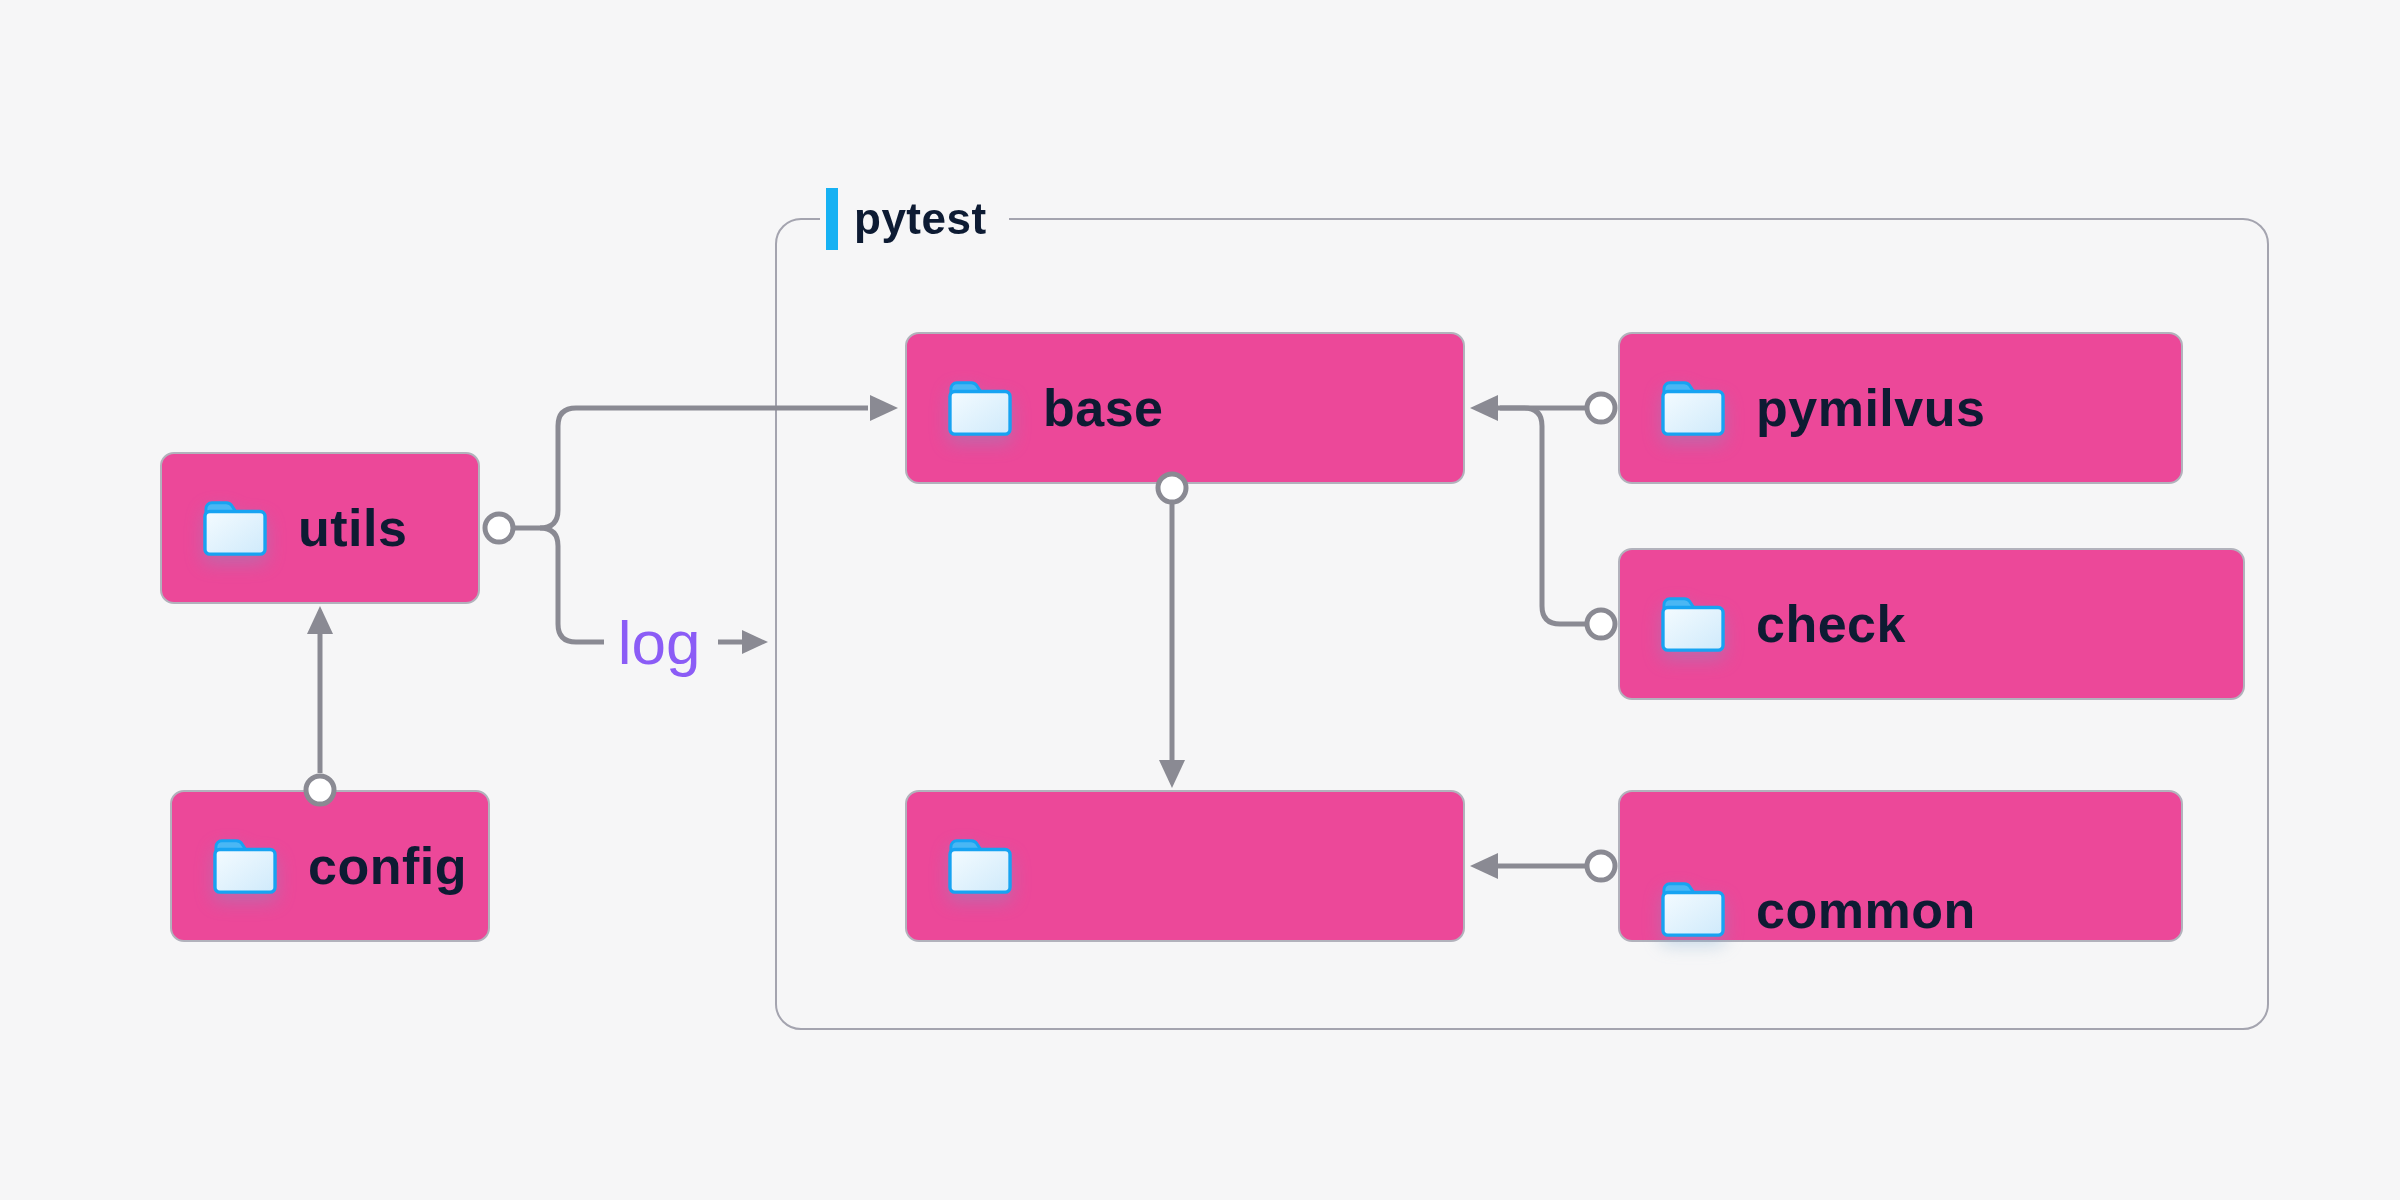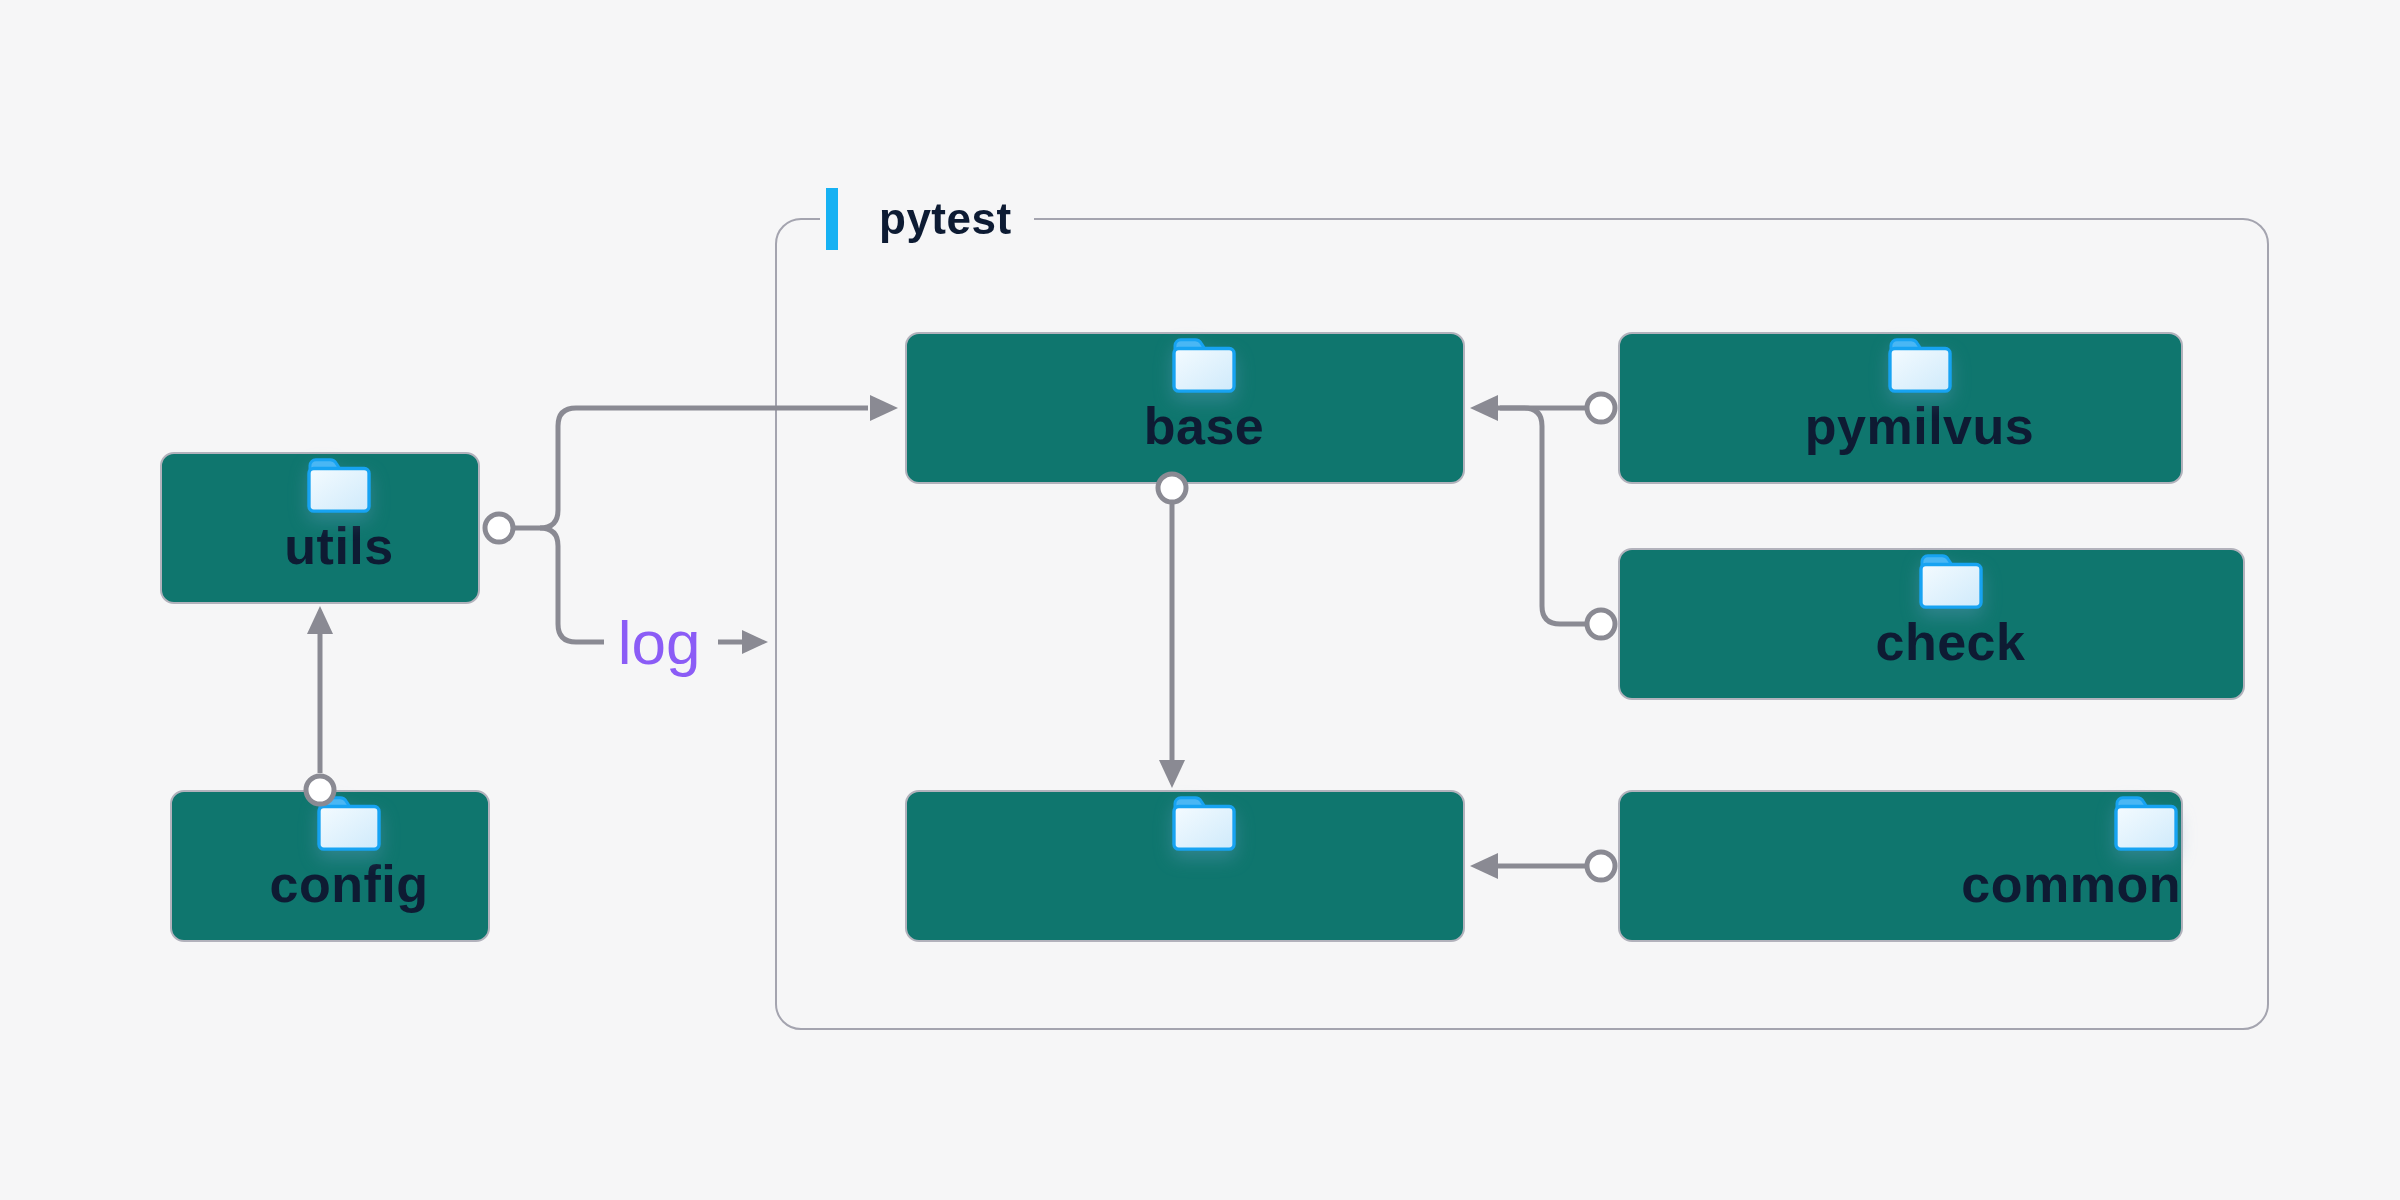--- a/index.html
+++ b/index.html
@@ -22,33 +22,32 @@
     position:absolute;
     display:flex;align-items:center;
     background:#f6f6f7;
     padding:0 22px 0 6px;
     gap:16px;
   }
   .group-label .accent-bar{
     width:12px;height:62px;background:#16b1f3;display:inline-block;
   }
   .group-label .group-label-text{
-    font-size:44px;font-weight:700;color:#0d1b33;letter-spacing:.5px;margin-left:25px;
+    font-size:44px;font-weight:700;color:#0d1b33;letter-spacing:.5px;
   }
 
   
   .node{
     position:absolute;
-    background:#0f766e;
+    background:#ec4899;
     border:2px solid #b2b2bc;
     border-radius:14px;
     display:flex;align-items:center;
-    padding-left:38px;
+    padding-left:38px;gap:28px;
     box-sizing:border-box;
-    flex-direction:column;
   }
   .node .node-label{
     font-size:52px;font-weight:700;color:#0e1b33;letter-spacing:.5px;
   }
   .folder{
     filter:drop-shadow(0px 8px 9px rgba(110,160,200,.35));
     flex:0 0 auto;
   }
 
   

